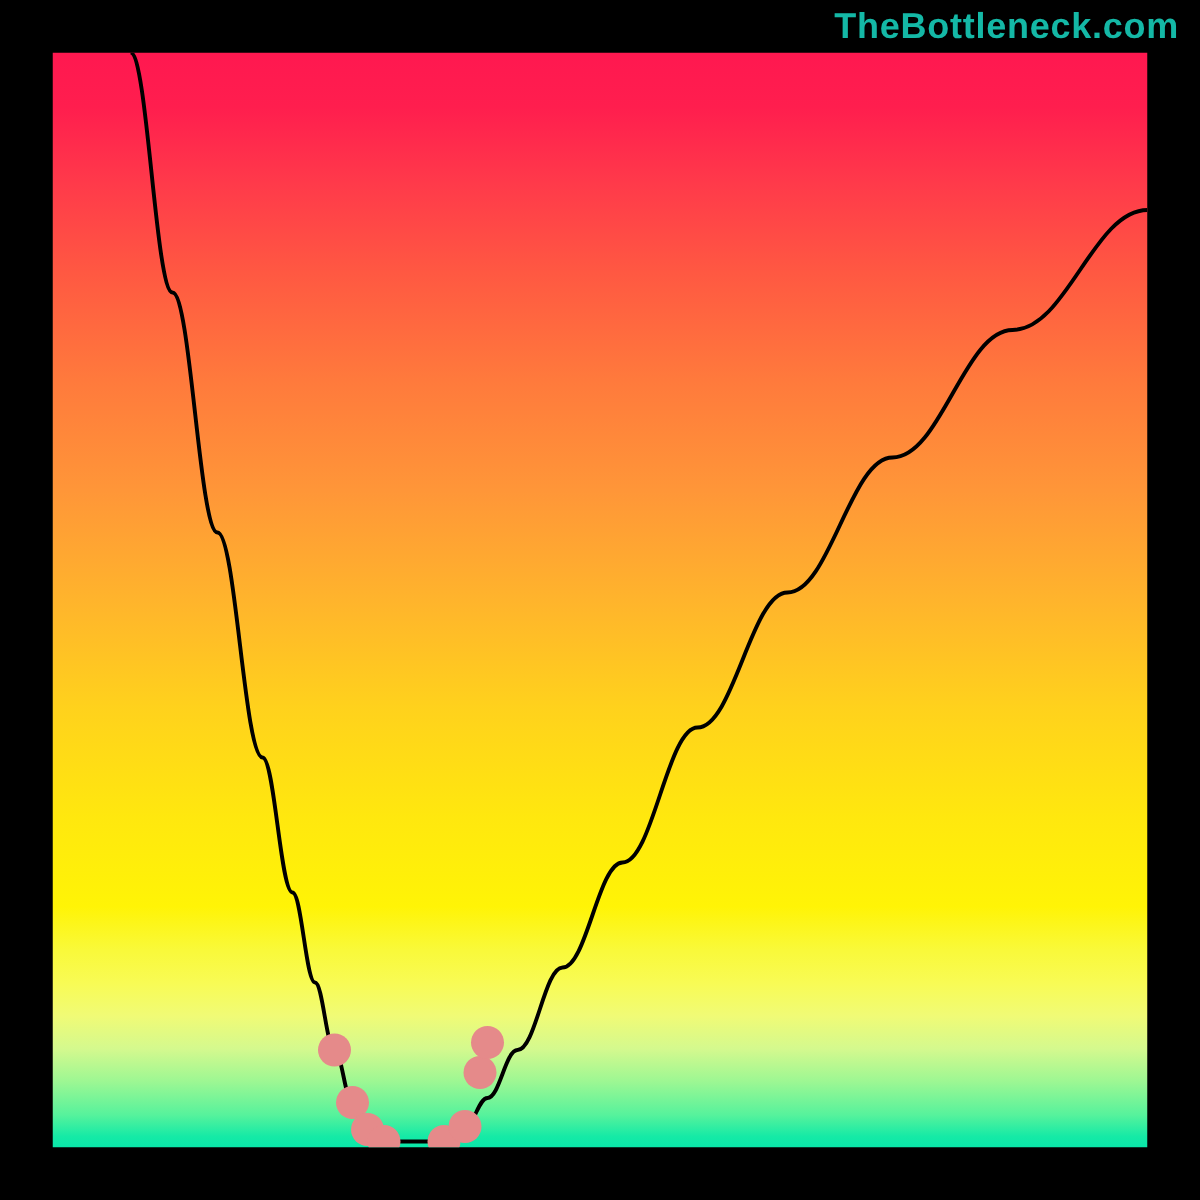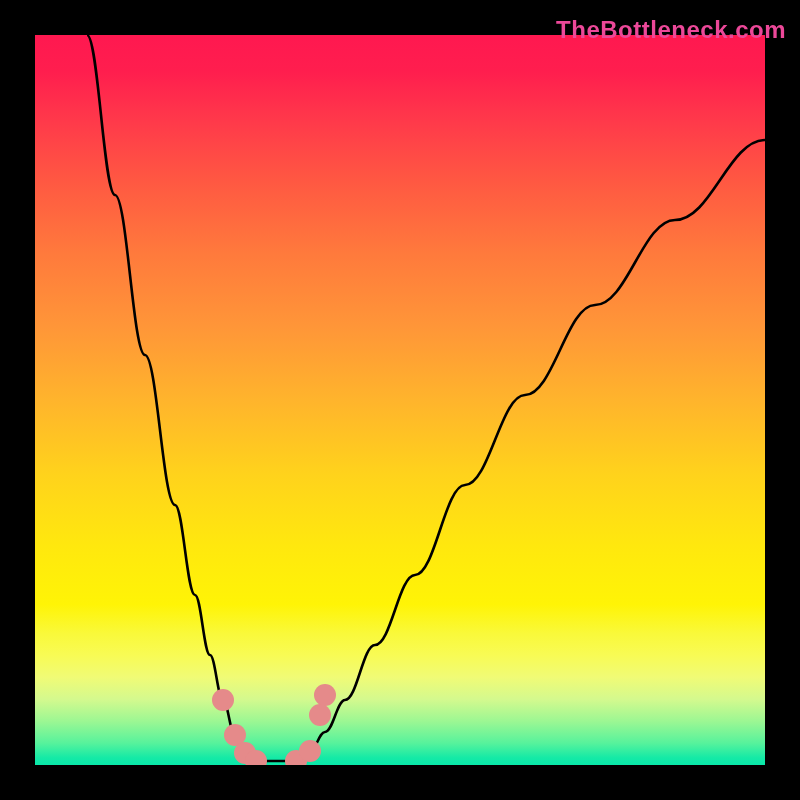--- a/index.html
+++ b/index.html
@@ -14,23 +14,23 @@
   .frame {
     position: absolute;
     left: 0;
     top: 0;
     width: 800px;
     height: 800px;
     background: #000;
   }
   .watermark {
     position: absolute;
-    top: 16px;
+    top: 4px;
     right: 14px;
-    color: #ec4899;
+    color: #14b8a6;
     font-size: 24px;
     font-weight: 600;
     letter-spacing: 0.5px;
     z-index: 10;
     pointer-events: none;
     margin-left: 46px;
   }
   .plot {
     position: absolute;
     left: 35px;

